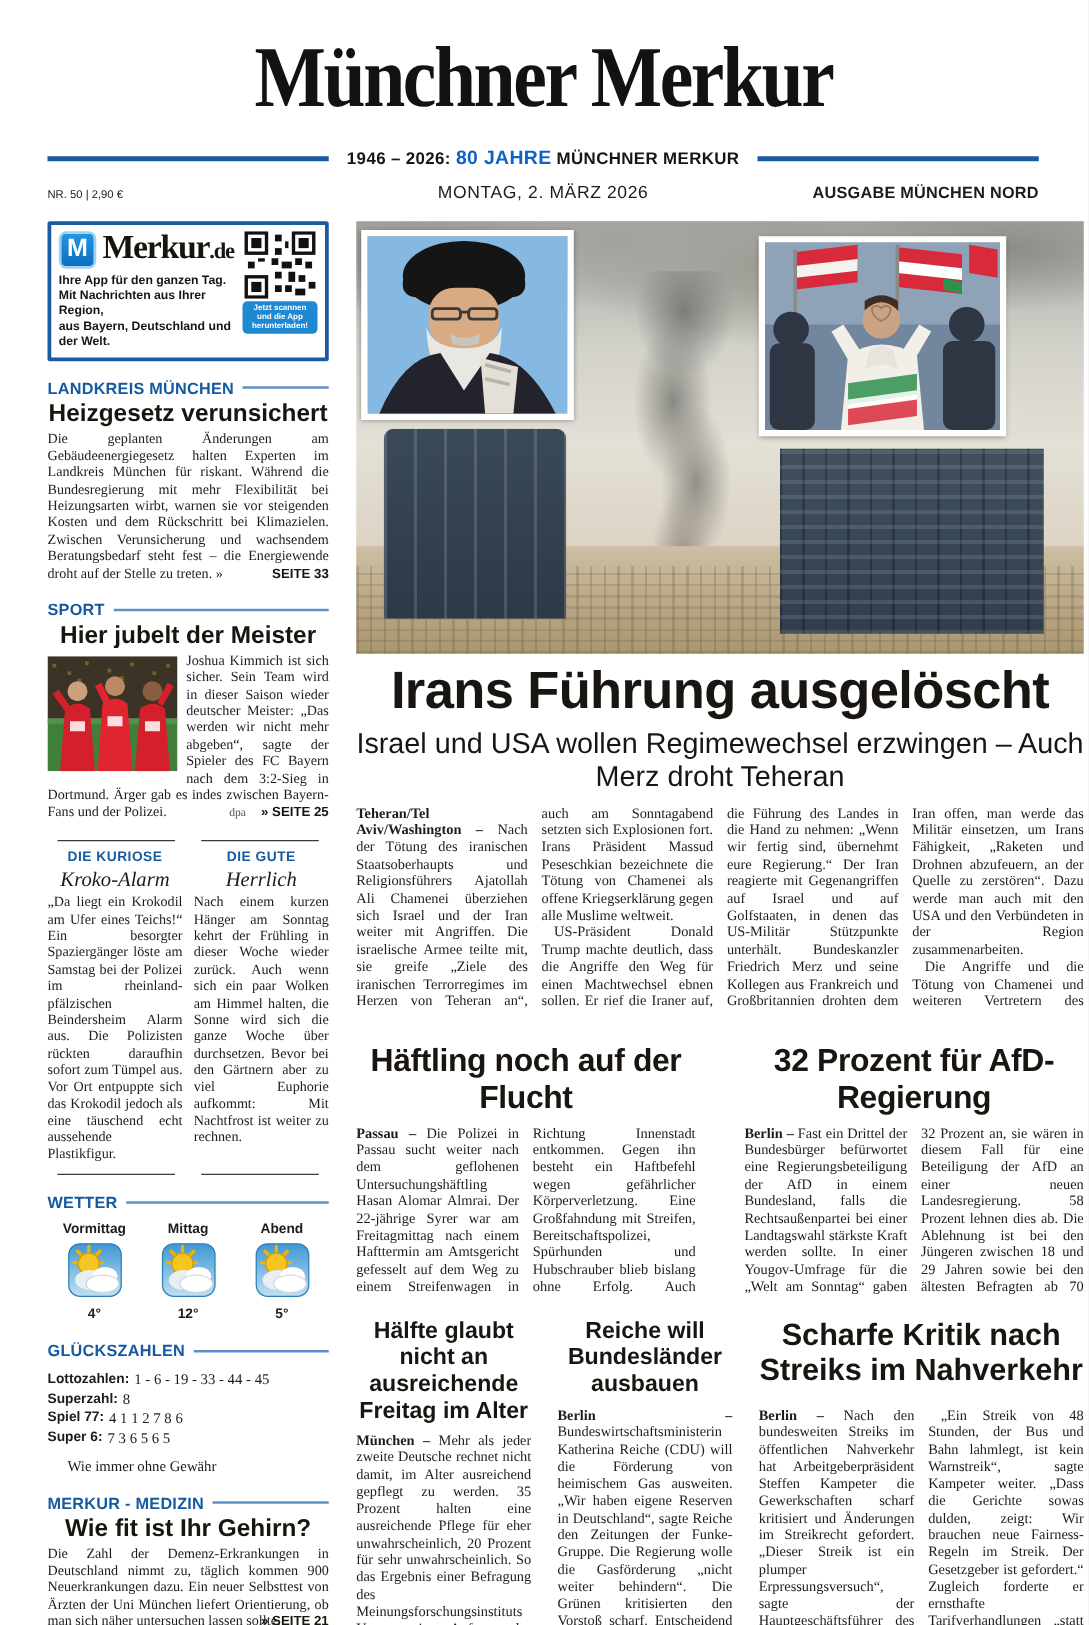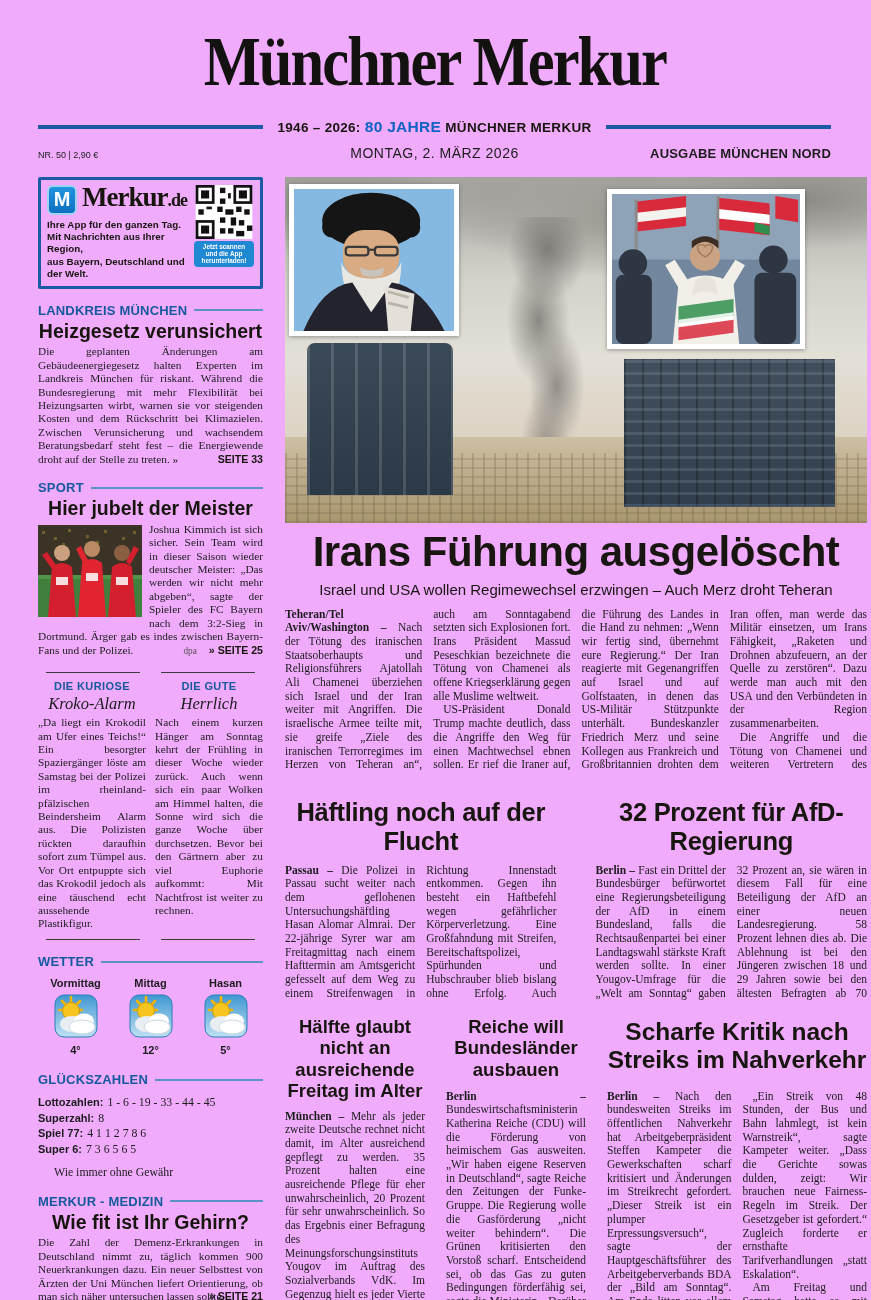--- a/index.html
+++ b/index.html
@@ -1,18 +1,18 @@
 <!DOCTYPE html>
 <html lang="de"><head>
 <meta charset="utf-8">
 <style>
   * { margin:0; padding:0; box-sizing:border-box; }
   html,body { background:#e8e8e8; }
   .page {
-    width:871px; height:1300px; margin:0 auto; background:#f0abfc;
+    width:871px; height:1300px; margin:0 auto; background:#ffffff;
     font-family:"Liberation Serif", serif; color:#1c1c1c;
     padding:0 4px 0 38px; overflow:hidden; position:relative;
   }
   
   .hdr { padding-right:36px; }
   .masthead { text-align:center; padding-top:30px; }
   .masthead span {
     display:inline-block; font-family:"Liberation Serif", serif; font-weight:bold;
     font-size:63px; line-height:1.04; letter-spacing:-2px; color:#141210;
     transform:scaleX(.96) scaleY(1.1); transform-origin:center;
@@ -93,21 +93,21 @@
     linear-gradient(180deg,#42505e,#313e4b);}
   .inset { position:absolute; border:5px solid #fff; box-shadow:0 1px 4px rgba(0,0,0,.35); }
   .inset-portrait { left:4px; top:7px; width:170px; height:152px; }
   .inset-crowd { left:322px; top:12px; width:198px; height:160px; }
   .caption-row { display:flex; justify-content:space-between; align-items:baseline; margin-top:6px;
     font-family:"Liberation Sans", sans-serif; font-size:10.8px; }
   .caption-row .cap b { font-weight:bold; }
   .cap-credit { font-size:9.3px; color:#333; margin-left:10px; white-space:nowrap;}
   .lead-hl { text-align:center; font-family:"Liberation Sans", sans-serif; font-weight:bold; font-size:42px;
     letter-spacing:-.5px; margin-top:5px; color:#191511;}
-  .lead-sub { text-align:center; font-family:"Liberation Sans", sans-serif; font-size:15px; margin-top:5px; color:#191511;}
+  .lead-sub { text-align:center; font-family:"Liberation Sans", sans-serif; font-size:23px; margin-top:5px; color:#191511;}
   .colbody { text-align:justify; hyphens:auto; font-size:11.5px; line-height:13.7px; }
   .colbody p { margin:0; text-indent:10px; }
   .colbody p:first-child { text-indent:0; }
   .dateline { font-weight:bold; }
   .lead-body { column-count:4; column-gap:11px; margin-top:10px; height:178px; overflow:hidden;}
   .sub-row { display:grid; grid-template-columns:1fr 1fr; column-gap:39px; margin-top:12px; }
   .sub-hl { text-align:center; font-family:"Liberation Sans", sans-serif; font-weight:bold; font-size:25.5px; letter-spacing:-.3px; color:#191511;}
   .two-col { column-count:2; column-gap:11px; margin-top:8px; height:142px; overflow:hidden; }
   .bottom-row { display:grid; grid-template-columns:140px 140px 1fr; column-gap:21px; margin-top:10px; }
   .small-hl { text-align:center; font-family:"Liberation Sans", sans-serif; font-weight:bold; font-size:18.5px; line-height:21.5px; color:#191511; min-height:66px;}
@@ -304,21 +304,21 @@
           <div class="w-temp">4°</div>
         </div>
         <div>
           <div class="w-label">Mittag</div>
           <svg class="w-icon" width="44" height="44" viewBox="0 0 44 44">
               <use href="#wicon"></use>
             </svg>
           <div class="w-temp">12°</div>
         </div>
         <div>
-          <div class="w-label">Hasan</div>
+          <div class="w-label">Abend</div>
           <svg class="w-icon" width="44" height="44" viewBox="0 0 44 44">
               <use href="#wicon"></use>
             </svg>
           <div class="w-temp">5°</div>
         </div>
       </div>
 
       <div class="sec-head">
         <span>GLÜCKSZAHLEN</span>
           <span class="ln"></span>

